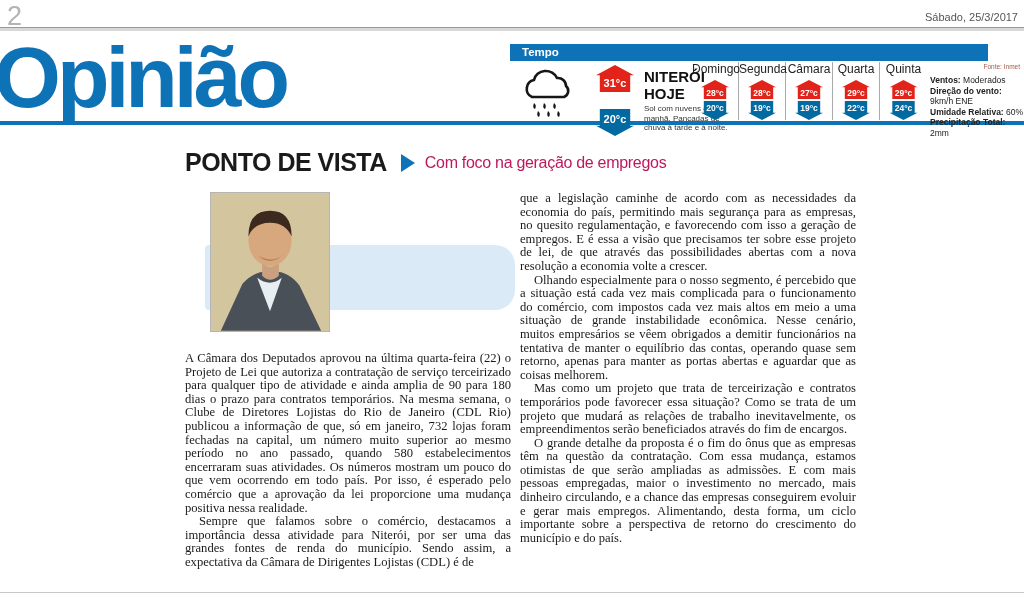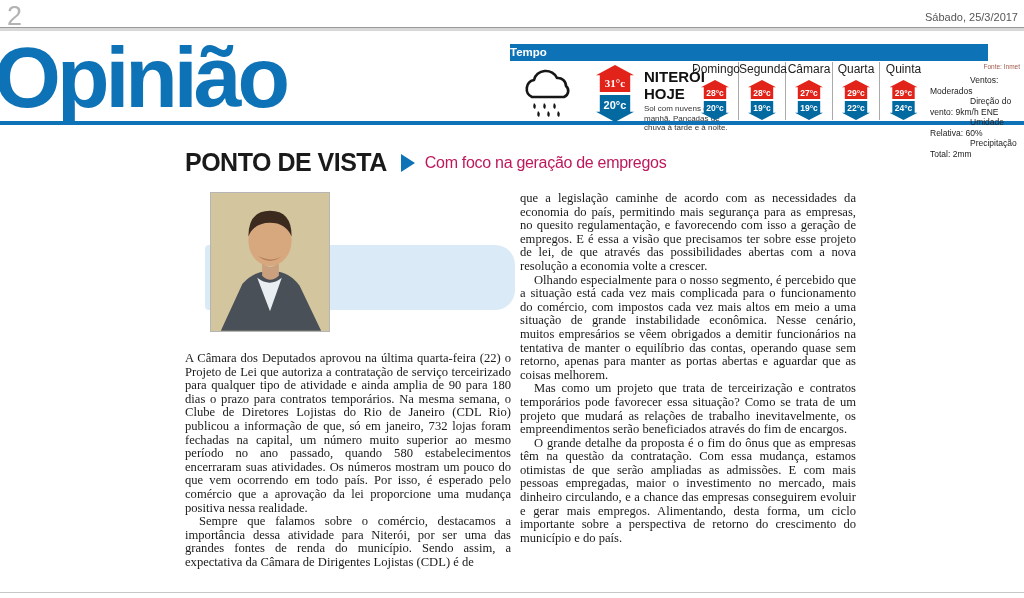--- a/index.html
+++ b/index.html
@@ -15,42 +15,42 @@
   .hline1 { position:absolute; left:0; top:27px; width:1024px; height:1px; background:#999; }
   .hline2 { position:absolute; left:0; top:28px; width:1024px; height:3px; background:#d8d8d8; }
   
   .section-title {
     position:absolute; left:-6px; top:34px; font-size:86px; line-height:86px;
     font-weight:bold; letter-spacing:-4px; color:#0e72b7;
   }
   .blue-rule { position:absolute; left:0; top:121px; width:1024px; height:4px; background:#0e72b7; }
   
   .weather { position:absolute; left:510px; top:44px; width:514px; height:78px; }
-  .tempo-bar { position:absolute; left:0; top:0; width:478px; height:17px; background:#0e72b7; color:#fff; font-size:11.5px; font-weight:bold; line-height:17px; }
+  .tempo-bar { position:absolute; left:0; top:0; width:478px; height:17px; background:#0e72b7; color:#fff; font-size:11.5px; font-weight:bold; line-height:17px; padding-left:12px; }
   .fonte { position:absolute; right:4px; top:19px; font-size:6.5px; color:#a05a4a; }
   .wcloud { position:absolute; left:8px; top:25px; }
   .big-arrows { position:absolute; left:86px; top:21px; width:38px; }
   .arrow { display:flex; align-items:center; justify-content:center; color:#fff; font-weight:bold; }
   .arrow.up   { clip-path:polygon(50% 0,100% 38%,90% 38%,90% 100%,10% 100%,10% 38%,0 38%); background:#e2231a; }
   .arrow.down { clip-path:polygon(50% 100%,100% 62%,90% 62%,90% 0,10% 0,10% 62%,0 62%); background:#0369a1; }
   .arrow.big  { width:38px; height:27px; font-size:11px; }
-  .arrow.big.up { padding-top:8px; margin-bottom:3px;font-family:Liberation Serif, serif; }
+  .arrow.big.up { padding-top:8px; margin-bottom:17px; }
   .arrow.big.down { padding-bottom:8px; }
   .arrow.small { width:28px; height:19px; font-size:8.5px; margin:0 auto; }
   .arrow.small.up { padding-top:6px; margin-bottom:2px; }
   .arrow.small.down { padding-bottom:6px; }
   .today { position:absolute; left:134px; top:24px; width:96px; }
   .today .city { font-size:15px; font-weight:bold; color:#111; margin-bottom:2px; }
   .today .desc { font-size:8px; line-height:9.5px; color:#333; }
   .days { position:absolute; left:182px; top:18px; display:flex; }
   .day { width:47px; text-align:center; }
   .day.sep { border-right:1px solid #aaa; }
   .day .dlabel { font-size:12px; color:#222; margin-bottom:4px; }
   .winfo { position:absolute; left:420px; top:31px; font-size:8.5px; line-height:10.5px; color:#222; }
-  .winfo b { font-weight:normal;margin-left:40px; }
+  .winfo b { font-weight:bold; }
   
   .kicker-row { position:absolute; left:185px; top:148px; display:flex; align-items:center; }
   .kicker { font-size:25px; font-weight:bold; color:#1a1a1a; letter-spacing:-0.5px; }
   .kicker-arrow { width:0; height:0; border-left:14px solid #0e72b7; border-top:9px solid transparent; border-bottom:9px solid transparent; margin:0 10px 0 14px; }
   .headline { font-size:16px; font-weight:normal; color:#be185d; letter-spacing:-0.3px; }
   .caption-box { position:absolute; left:205px; top:245px; width:310px; height:65px; background:#daeaf6; border-radius:4px 20px 20px 4px; }
   .photo { position:absolute; left:210px; top:192px; width:120px; height:140px; border:1px solid #b5b5b5; background:#d9cba6; }
   .caption-text { position:absolute; left:348px; top:266px; }
   .caption-text .cname { font-size:12.5px; font-weight:bold; color:#222; }
   .caption-text .crole { font-size:10.5px; color:#555; margin-top:2px; }

